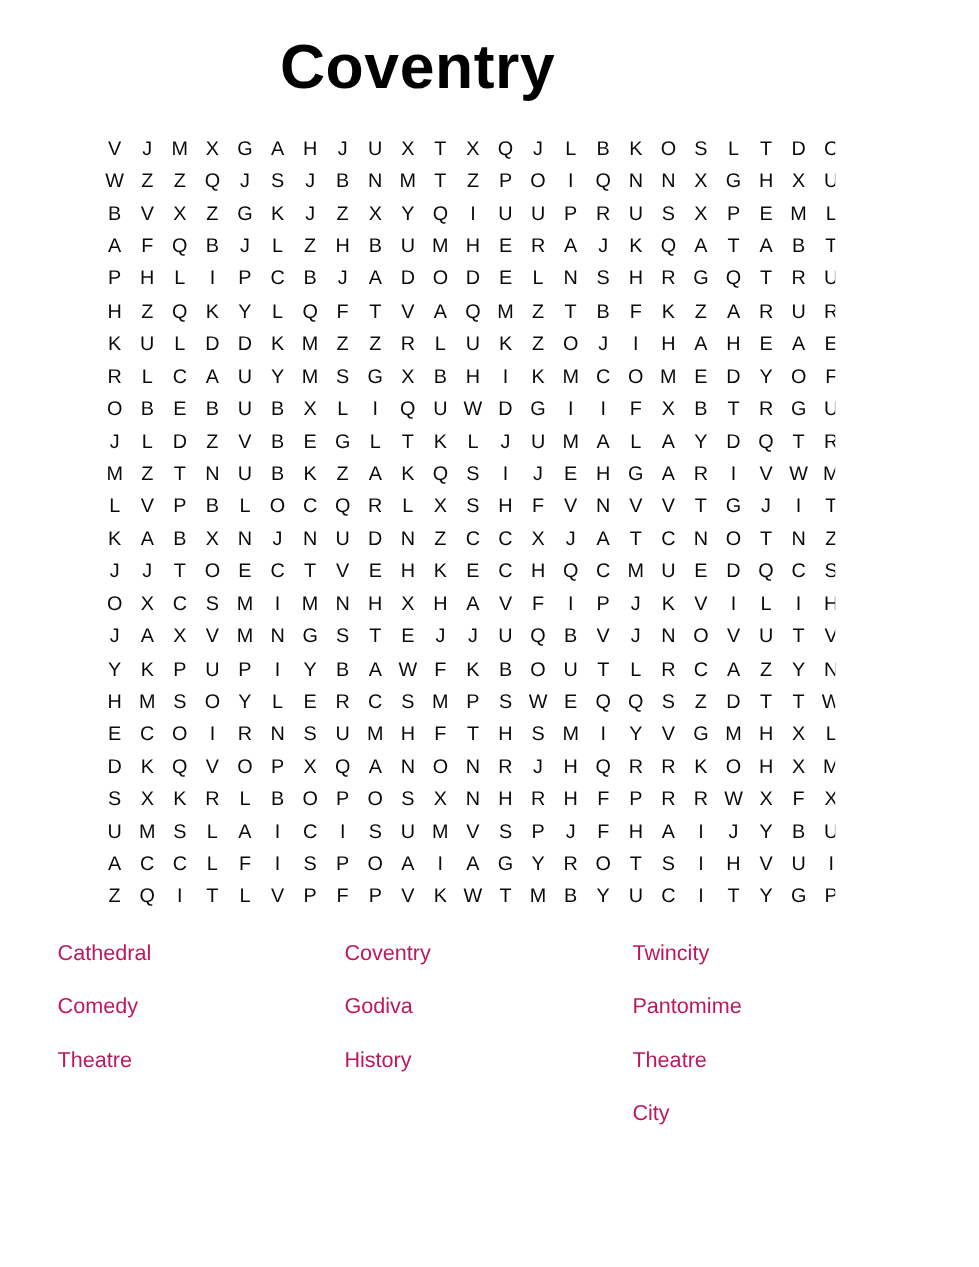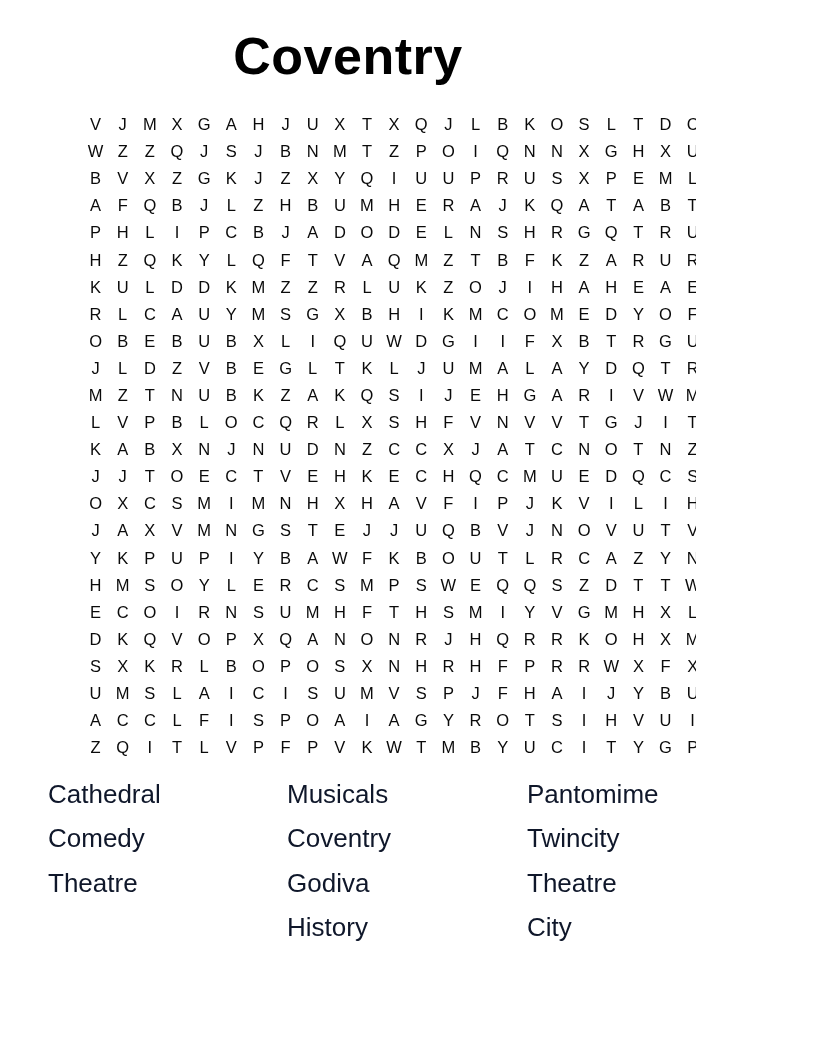--- a/index.html
+++ b/index.html
@@ -53,23 +53,23 @@
   .col {
     position: absolute;
     top: 0;
   }
   .col-1 { left: 48px; }
   .col-2 { left: 287px; }
   .col-3 { left: 527px; }
   .word {
     height: 44.4px;
     line-height: 44.4px;
-    font-size: 26px;
+    font-size: 18px;
     font-weight: 400;
-    color: #0f172a;
+    color: #be185d;
     white-space: nowrap;
   }
 </style>
 </head>
 <body>
 
 <div class="page">
   <h1 class="title">Coventry</h1>
 
   <div class="grid">
@@ -651,25 +651,24 @@
       <div class="cell">E</div>
     </div>
 
   <div class="words">
     <div class="col col-1">
         <div class="word">Cathedral</div>
         <div class="word">Comedy</div>
         <div class="word">Theatre</div>
       </div>
     <div class="col col-2">
-        <div class="word">Musicals</div>
         <div class="word">Coventry</div>
         <div class="word">Godiva</div>
         <div class="word">History</div>
       </div>
     <div class="col col-3">
+        <div class="word">Twincity</div>
         <div class="word">Pantomime</div>
-        <div class="word">Twincity</div>
         <div class="word">Theatre</div>
         <div class="word">City</div>
       </div>
   </div>
 </div>
 
 </body></html>

